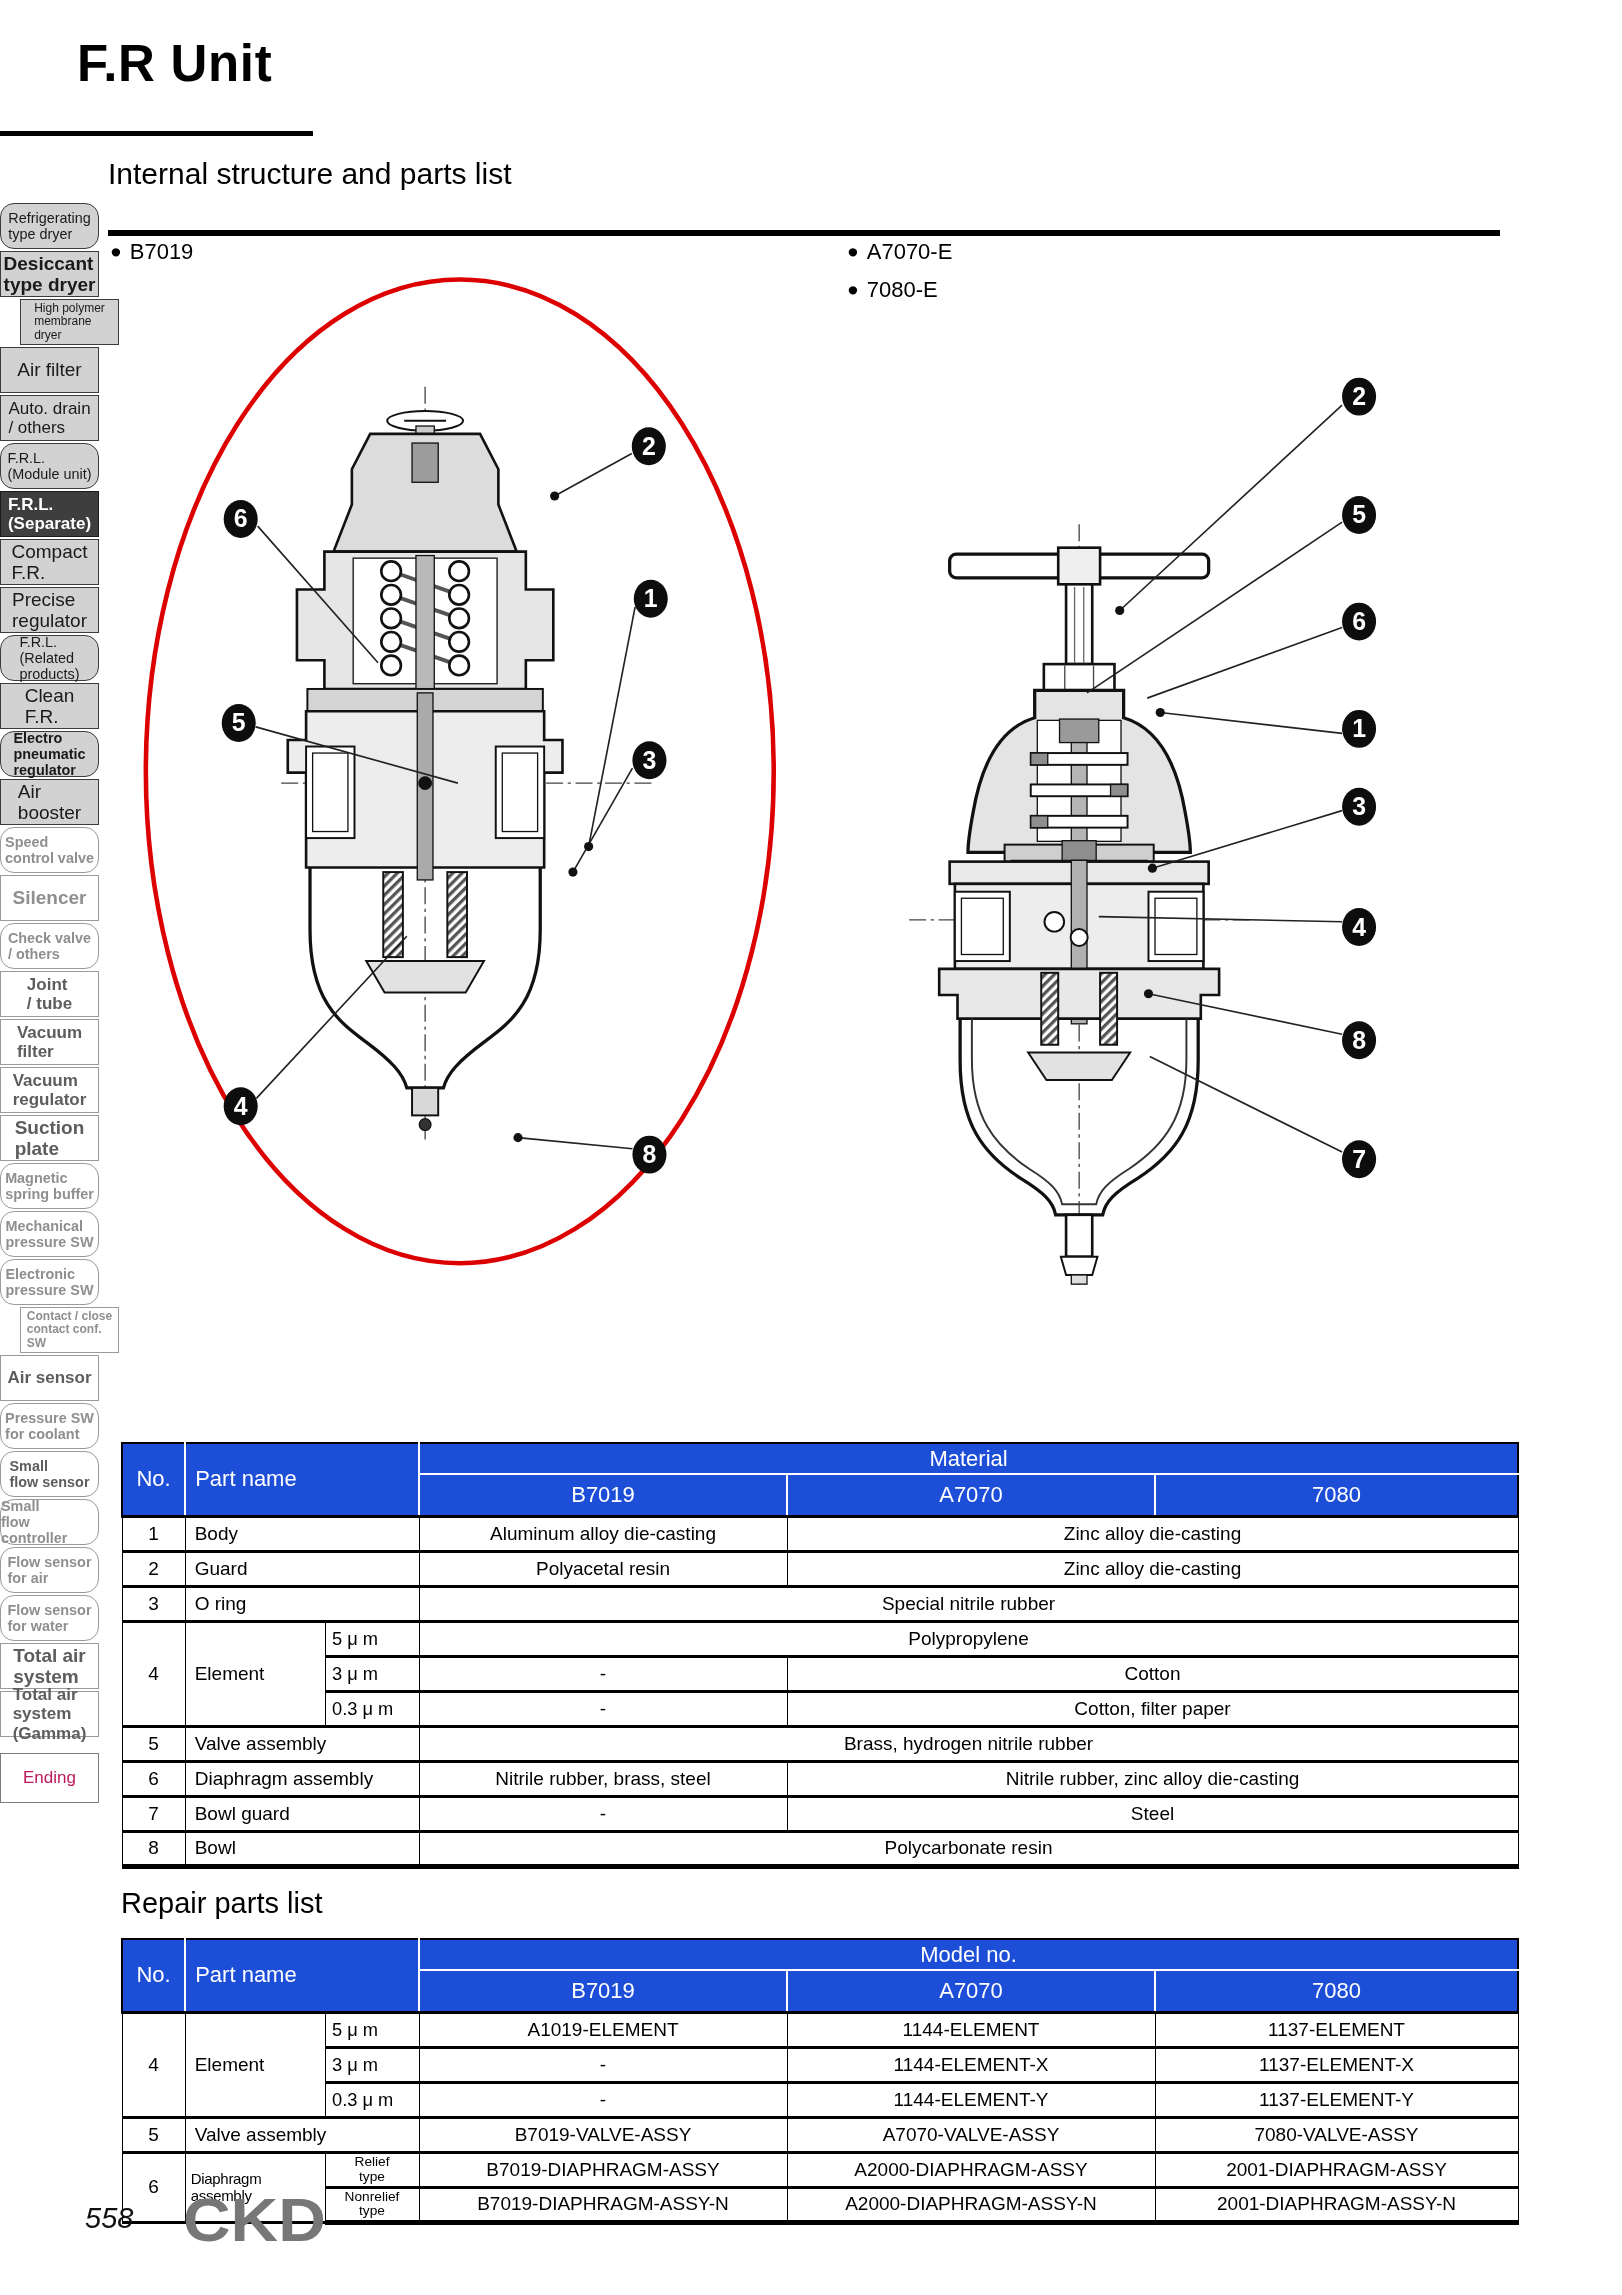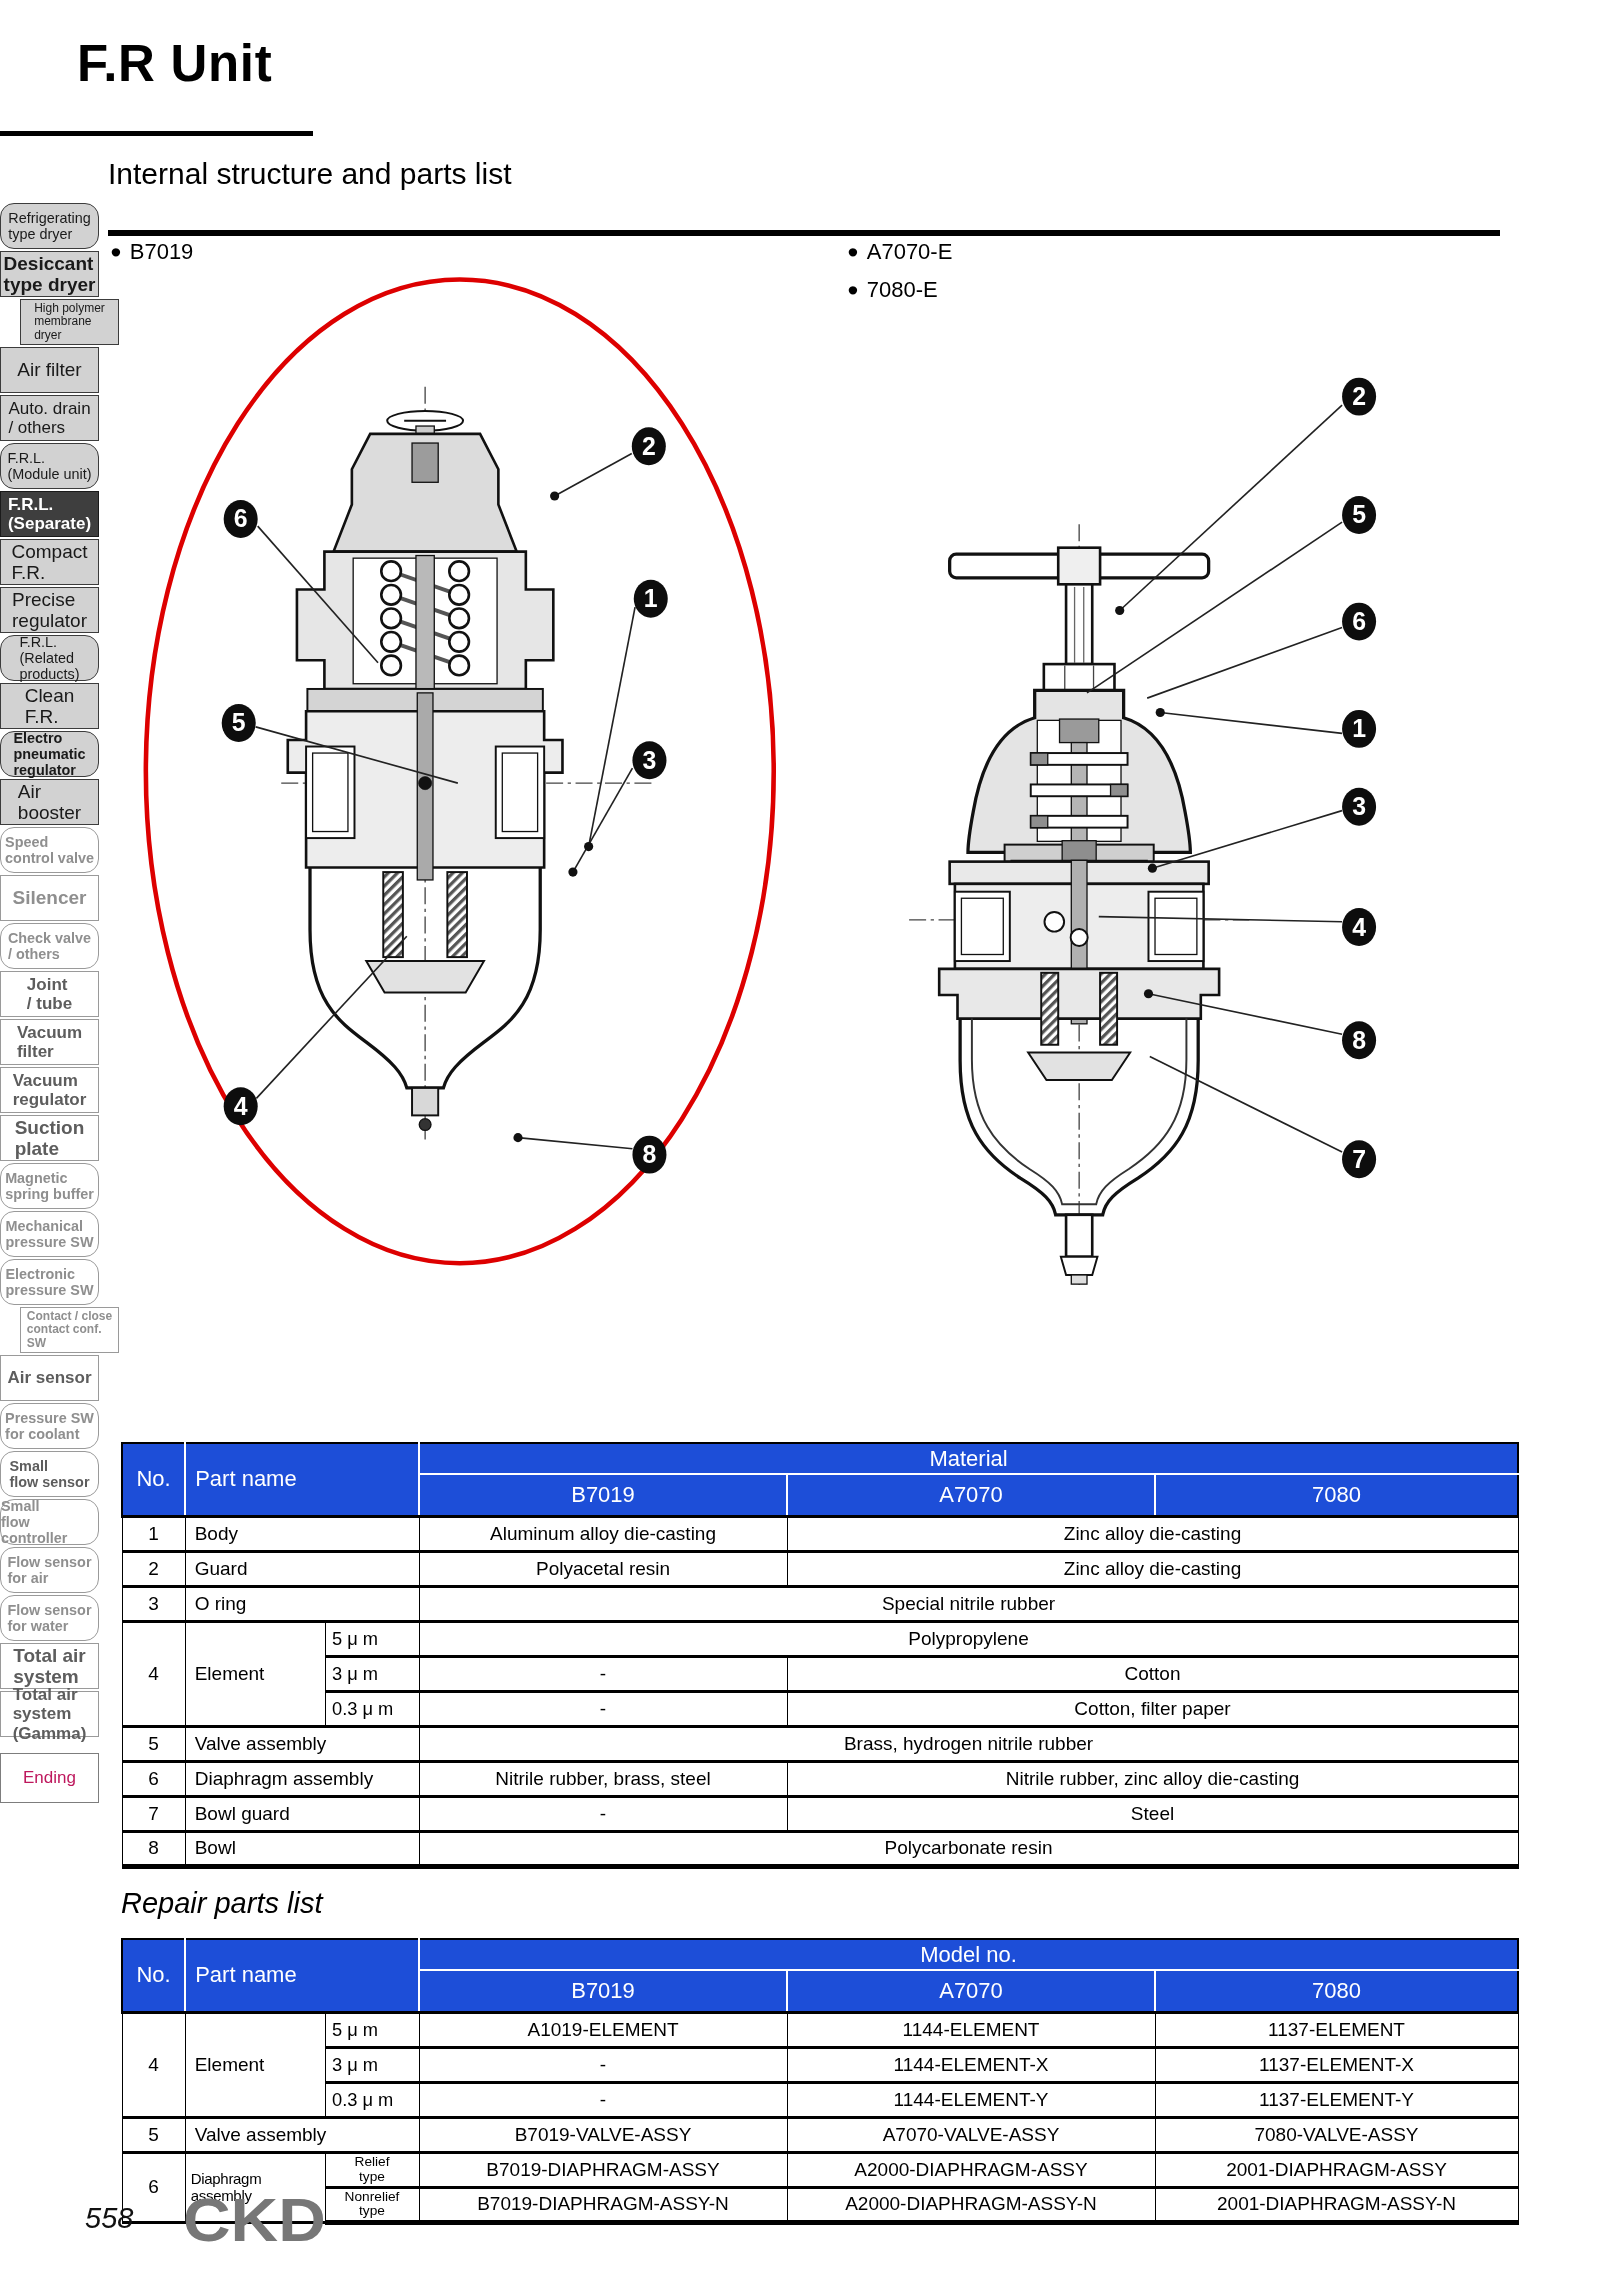--- a/index.html
+++ b/index.html
@@ -42,21 +42,21 @@
   .pt thead td:first-child{border-left:2.6px solid #000;}
   .pt thead td:last-child{border-right:2.6px solid #000;}
   .pt thead tr.h1{height:31px;} .pt thead tr.h2{height:42px;}
   .pt tbody tr{height:35px;}
   .pt tbody td{border-top:3.3px solid #000;border-bottom:3.3px solid #000;}
   .pt tbody tr:last-child td{border-bottom:5.9px solid #000;}
   .pt .pn{text-align:left;padding-left:9.2px;margin-left:20px;}
   .pt .sub{text-align:left;padding-left:6.5px;font-size:18.3px;}
   .pt .subsm{font-size:13.7px;line-height:1.05;white-space:pre-line;padding:0 1.3px;}
   .pt .pnsm{font-size:15px;letter-spacing:-0.3px;padding-left:5.2px;}
-  .repair-heading{position:absolute;left:121px;top:1887px;font-size:29px;font-weight:400;font-style:italic;}
+  .repair-heading{position:absolute;left:121px;top:1887px;font-size:29px;font-weight:400;}
 
   
   .page-num{position:absolute;left:85px;top:2202px;font-size:29px;color:#111;font-style:italic;}
   .ckd-logo{position:absolute;left:183px;top:2185px;font-size:61px;font-weight:900;color:#777;
             letter-spacing:0;transform:scaleX(1.08);transform-origin:left;}
 </style>
 </head>
 <body>
 
 <div class="page">

